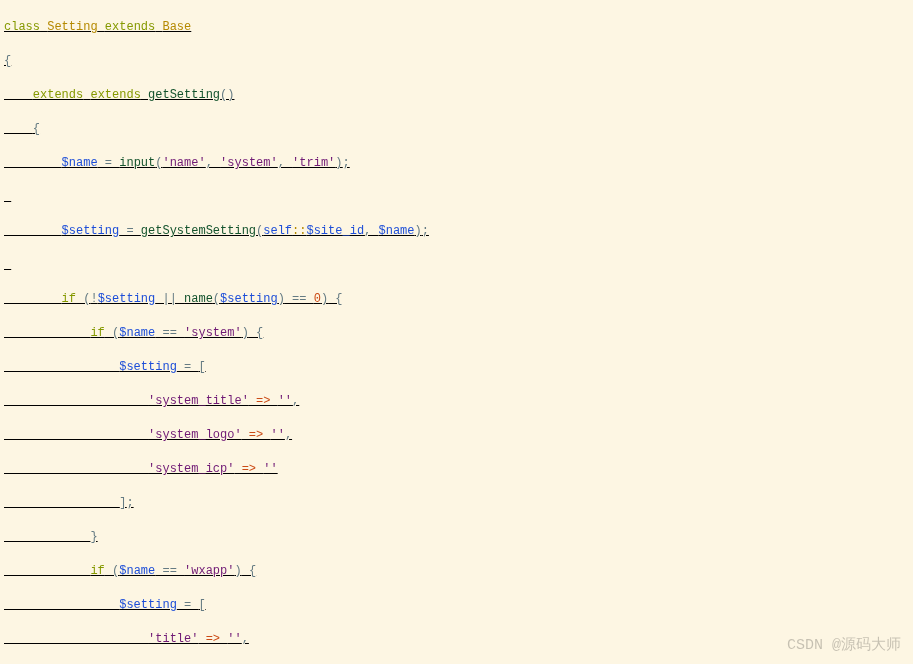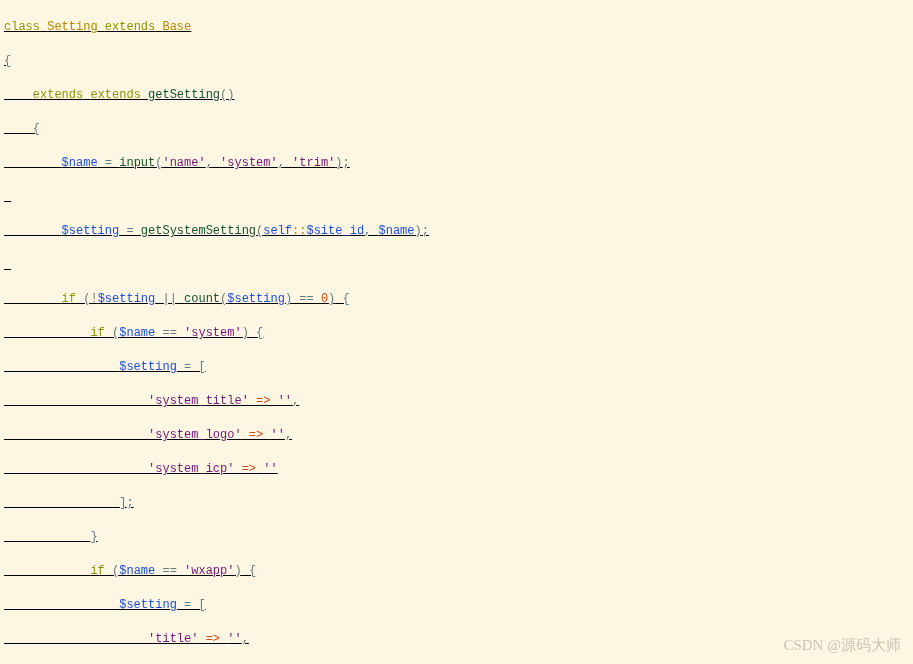--- a/index.html
+++ b/index.html
@@ -31,38 +31,38 @@
   .arrow { color: #cb4b16; }   
   .str   { color: #701a75; }   
   .num   { color: #cb4b16; }   
   .stat  { color: #b58900; }   
   .op    { color: #657b83; }   
   .watermark {
     position: absolute;
     right: 12px;
     bottom: 10px;
     color: rgba(0,0,0,0.22);
-    font-family: Liberation Serif, serif;
+    font-family: Liberation Mono, monospace;
     font-size: 15px;
     pointer-events: none;
   }
 </style>
 </head>
 <body>
 
 <div class="code-area">
 <span class="line"><span class="kw">class</span> <span class="cls">Setting</span> <span class="kw">extends</span> <span class="cls">Base</span></span>
 <span class="line"><span class="par">{</span></span>
 <span class="line">    <span class="kw">extends</span> <span class="kw">extends</span> <span class="fn">getSetting</span><span class="par">()</span></span>
 <span class="line">    <span class="par">{</span></span>
 <span class="line">        <span class="var">$name</span><span class="op"> = </span><span class="fn">input</span><span class="par">(</span><span class="str">'name'</span><span class="punc">, </span><span class="str">'system'</span><span class="punc">, </span><span class="str">'trim'</span><span class="par">)</span><span class="punc">;</span></span>
 <span class="line"> </span>
 <span class="line">        <span class="var">$setting</span><span class="op"> = </span><span class="fn">getSystemSetting</span><span class="par">(</span><span class="var">self</span><span class="stat">::</span><span class="var">$site_id</span><span class="punc">, </span><span class="var">$name</span><span class="par">)</span><span class="punc">;</span></span>
 <span class="line"> </span>
-<span class="line">        <span class="kw">if</span><span class="par"> (</span><span class="op">!</span><span class="var">$setting</span><span class="op"> || </span><span class="fn">count</span><span class="par">(</span><span class="var">$setting</span><span class="par">)</span><span class="op"> == </span><span class="num">0</span><span class="par">)</span><span class="par"> {</span></span>
+<span class="line">        <span class="kw">if</span><span class="par"> (</span><span class="op">!</span><span class="var">$setting</span><span class="op"> || </span><span class="fn">name</span><span class="par">(</span><span class="var">$setting</span><span class="par">)</span><span class="op"> == </span><span class="num">0</span><span class="par">)</span><span class="par"> {</span></span>
 <span class="line">            <span class="kw">if</span><span class="par"> (</span><span class="var">$name</span><span class="op"> == </span><span class="str">'system'</span><span class="par">)</span><span class="par"> {</span></span>
 <span class="line">                <span class="var">$setting</span><span class="op"> = </span><span class="par">[</span></span>
 <span class="line">                    <span class="str">'system_title'</span><span class="arrow"> =&gt; </span><span class="str">''</span><span class="punc">,</span></span>
 <span class="line">                    <span class="str">'system_logo'</span><span class="arrow"> =&gt; </span><span class="str">''</span><span class="punc">,</span></span>
 <span class="line">                    <span class="str">'system_icp'</span><span class="arrow"> =&gt; </span><span class="str">''</span></span>
 <span class="line">                <span class="par">]</span><span class="punc">;</span></span>
 <span class="line">            <span class="par">}</span></span>
 <span class="line">            <span class="kw">if</span><span class="par"> (</span><span class="var">$name</span><span class="op"> == </span><span class="str">'wxapp'</span><span class="par">)</span><span class="par"> {</span></span>
 <span class="line">                <span class="var">$setting</span><span class="op"> = </span><span class="par">[</span></span>
 <span class="line">                    <span class="str">'title'</span><span class="arrow"> =&gt; </span><span class="str">''</span><span class="punc">,</span></span>

